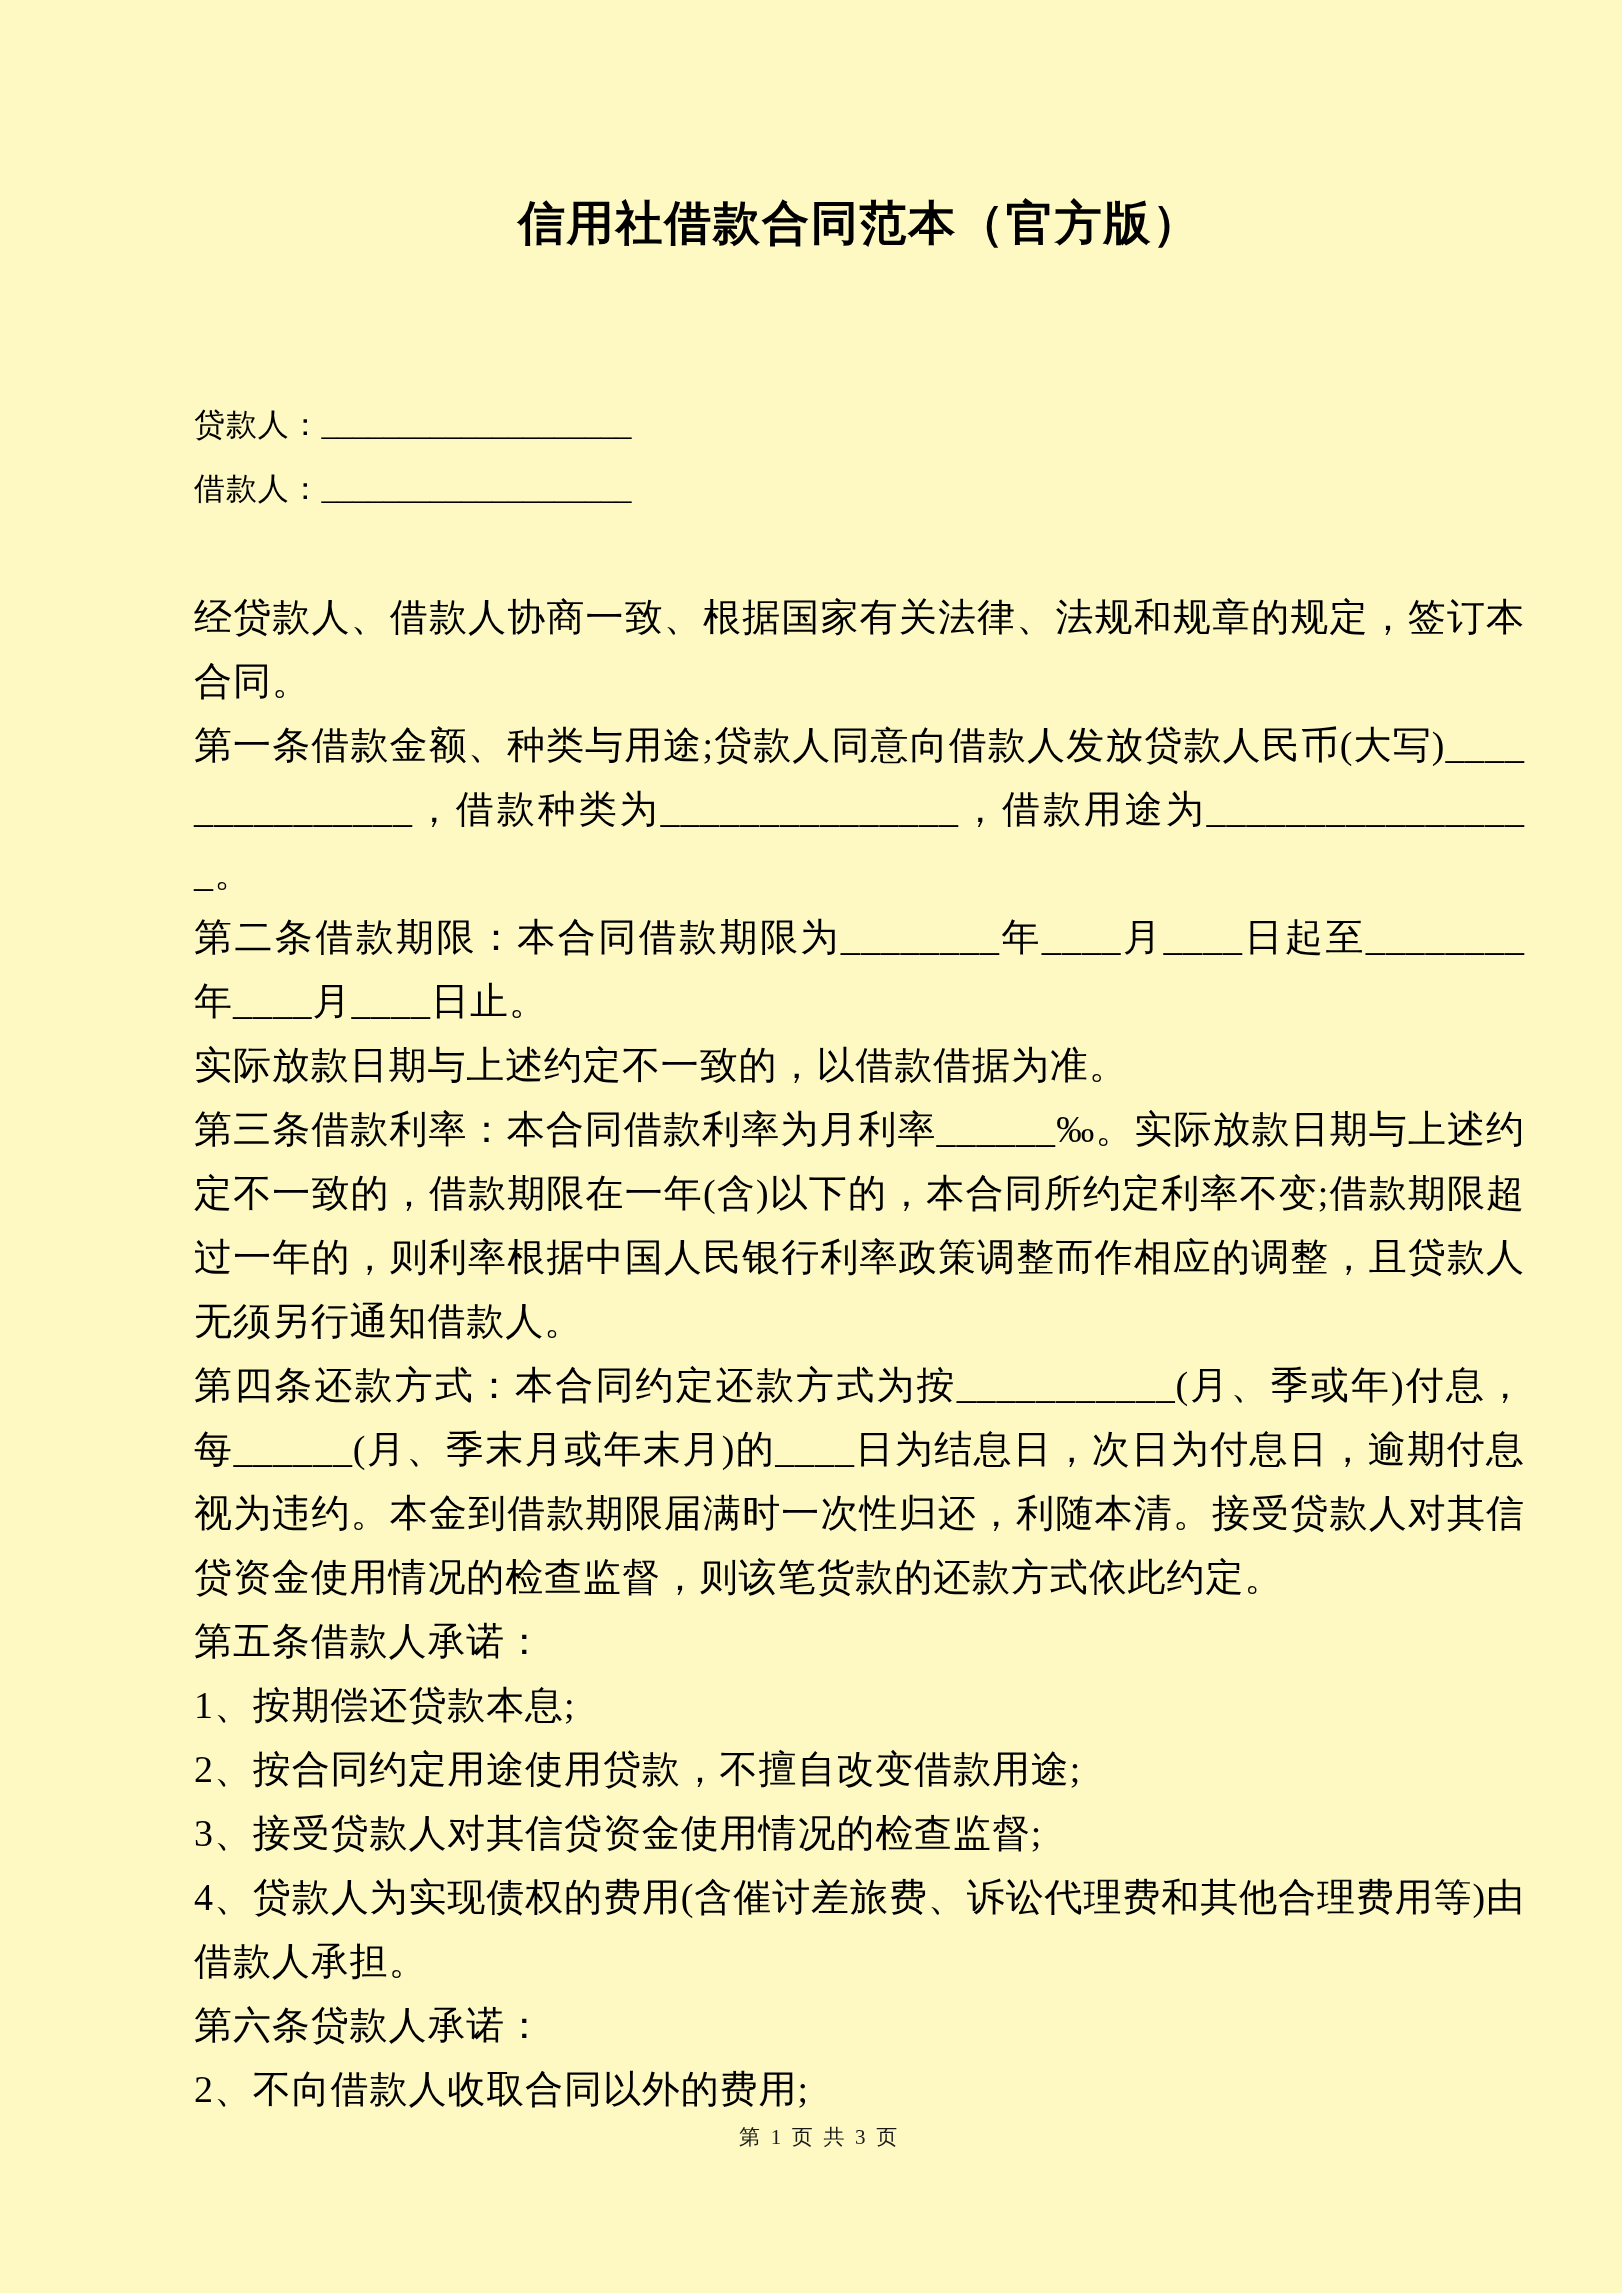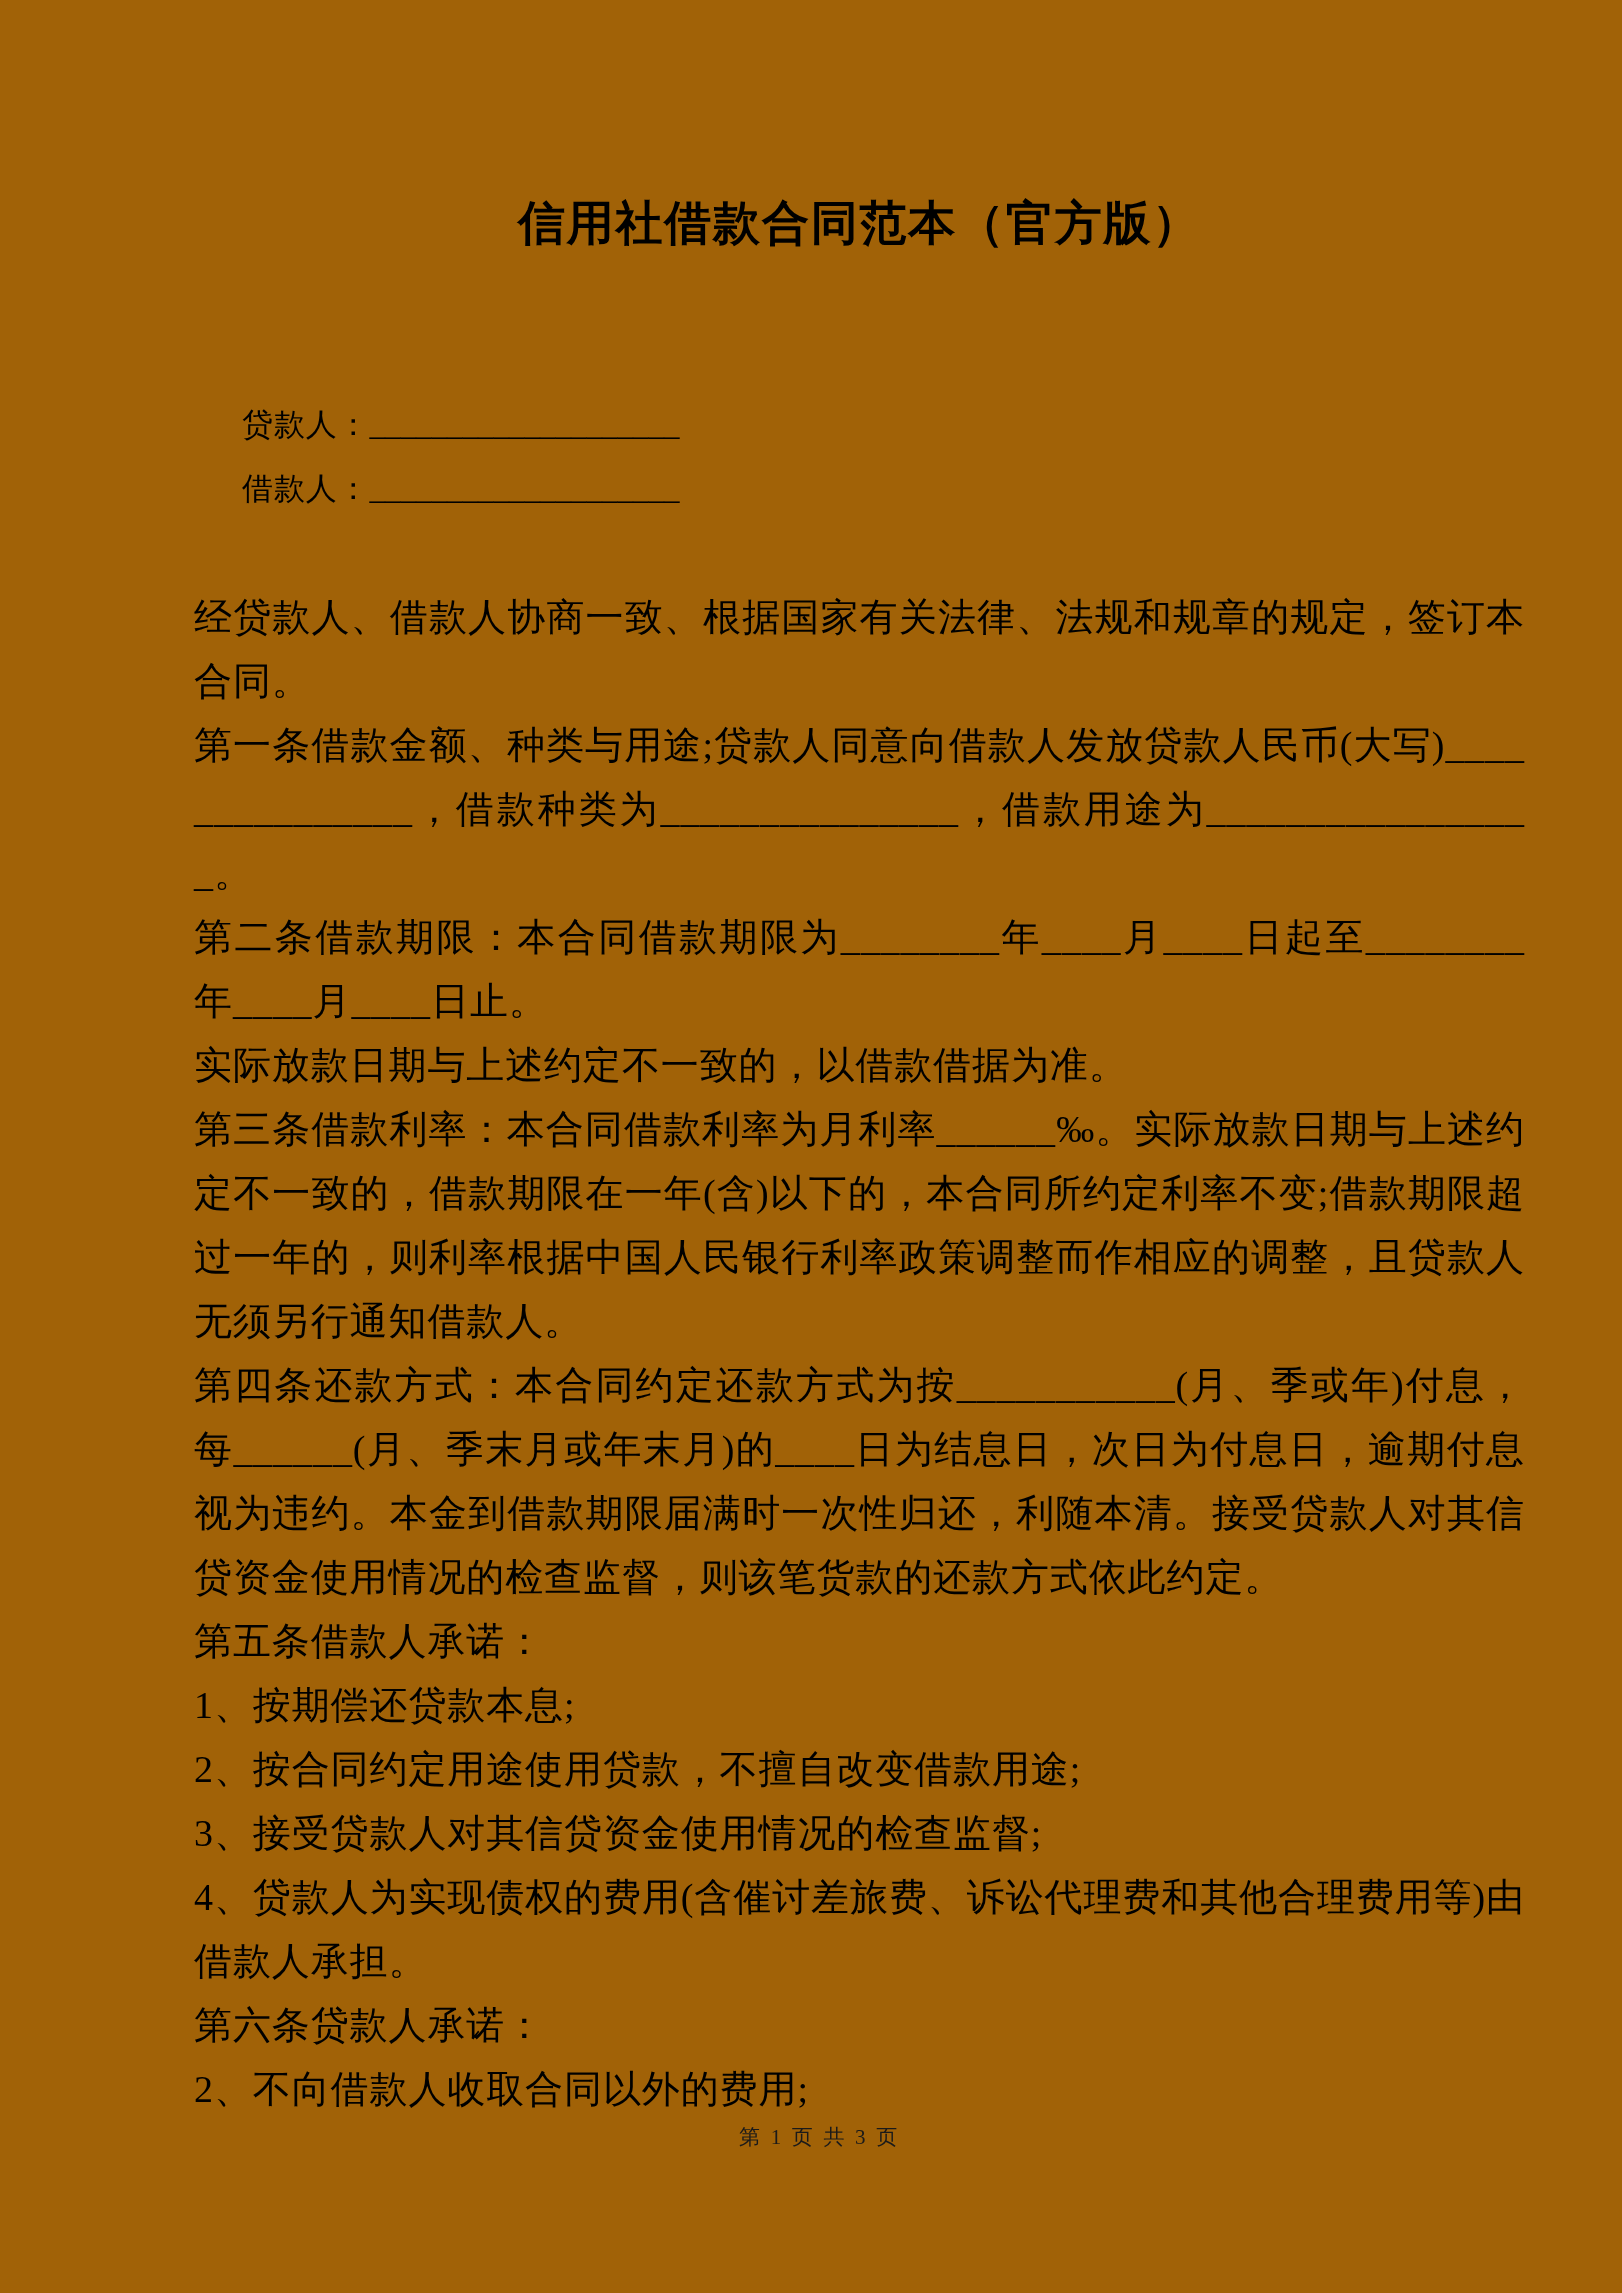--- a/index.html
+++ b/index.html
@@ -5,40 +5,39 @@
   html, body {
     margin: 0;
     padding: 0;
     background: #ffffff;
   }
   .page {
     position: relative;
     width: 1623px;
     height: 2294px;
     margin: 0 auto;
-    background: #a16207;
+    background: #fef9c3;
     box-sizing: border-box;
     padding: 0 98px 0 194px;
     font-family: "Liberation Serif", "DejaVu Serif", serif;
     color: #000000;
     overflow: hidden;
   }
   .doc-title {
     margin: 0;
     padding-top: 196px;
     font-size: 47px;
     line-height: 55px;
     font-weight: bold;
     text-align: center;
     letter-spacing: 1.8px;
     white-space: nowrap;
   }
   .fields {
     margin-top: 142px;
-    margin-left: 48px;
   }
   .field-line {
     font-size: 31px;
     line-height: 64px;
     letter-spacing: 0.9px;
     white-space: nowrap;
   }
   .field-line .blank {
     letter-spacing: 0;
   }

